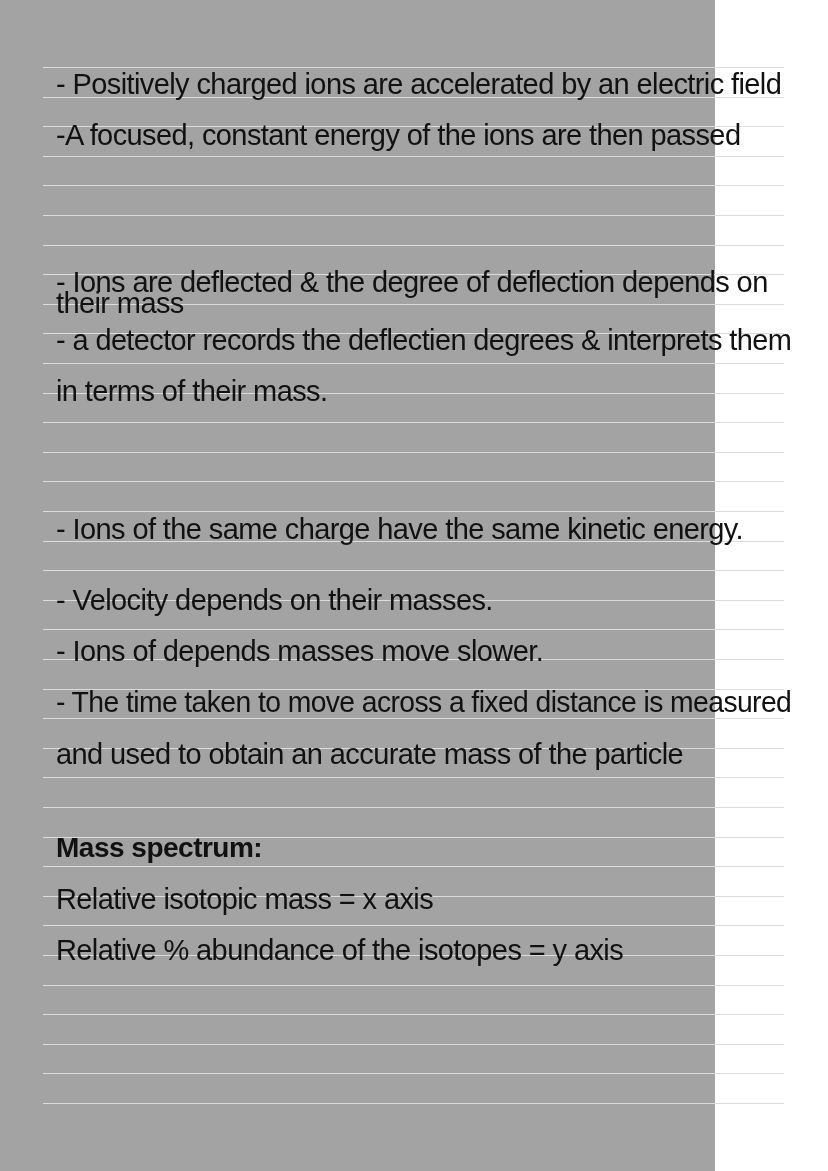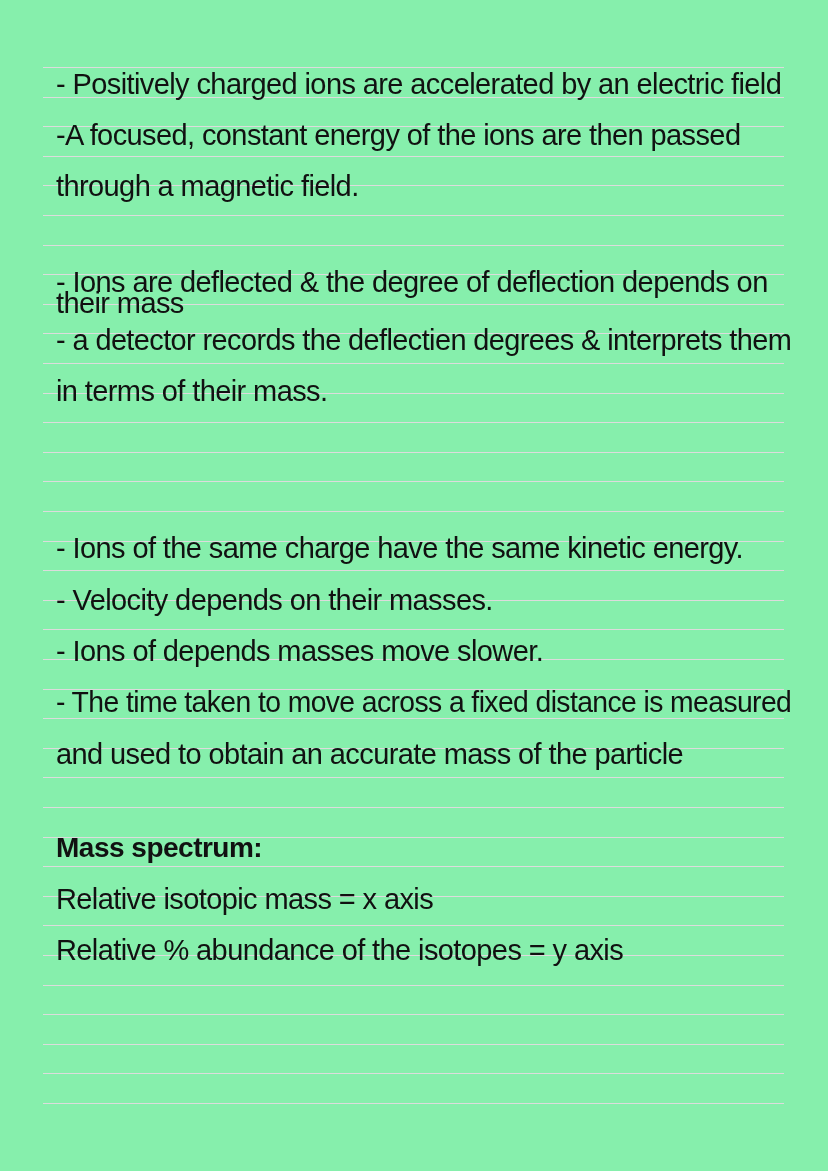--- a/index.html
+++ b/index.html
@@ -1,17 +1,17 @@
 <!DOCTYPE html>
 <html><head>
 <meta charset="utf-8">
 <style>
   html, body { margin: 0; padding: 0; background: #ffffff; }
   body { width: 828px; height: 1171px; position: relative; overflow: hidden; }
-  .page { position: absolute; left: 0; top: 0; width: 828px; height: 1171px; background: #86efac; }
+  .page { position: absolute; left: 0; top: 0; width: 715px; height: 1171px; background: #a3a3a3; }
   .rules { position: absolute; left: 43px; top: 0; width: 741px; height: 1171px; }
   .rule { position: absolute; left: 0; width: 741px; height: 1px; background: #dcdcdc; }
   .line {
     position: absolute; left: 56px; white-space: nowrap;
     font-family: "Liberation Sans Narrow", "Liberation Sans", sans-serif;
     font-size: 29px; color: #111111; letter-spacing: -0.6px;
     transform-origin: left bottom; line-height: 1;
   }
   .heading { font-weight: bold; font-size: 28px; letter-spacing: -0.5px; }
 </style>
@@ -53,27 +53,26 @@
       <div class="rule" style="top: 955px; background: rgb(220, 220, 220);"></div>
       <div class="rule" style="top: 985px; background: rgb(220, 220, 220);"></div>
       <div class="rule" style="top: 1014px; background: rgb(220, 220, 220);"></div>
       <div class="rule" style="top: 1044px; background: rgb(220, 220, 220);"></div>
       <div class="rule" style="top: 1073px; background: rgb(220, 220, 220);"></div>
       <div class="rule" style="top: 1103px; background: rgb(220, 220, 220);"></div>
     </div>
 
   <div class="line" style="top: 70px; color: rgb(17, 17, 17);">- Positively charged ions are accelerated by an electric field</div>
   <div class="line" style="top: 121px; color: rgb(17, 17, 17);">-A focused, constant energy of the ions are then passed</div>
-  <div class="line" style="top: 172px; color: rgb(17, 17, 17);">through a magnetic field.</div>
   <div class="line" style="top: 224px; color: rgb(17, 17, 17); margin-top: 44px;">- Ions are deflected &amp; the degree of deflection depends on</div>
   <div class="line" style="top: 289px; color: rgb(17, 17, 17);">their mass</div>
   <div class="line" style="top: 326px; color: rgb(17, 17, 17); transform: scaleX(0.997286);">- a detector records the deflectien degrees &amp; interprets them</div>
   <div class="line" style="top: 377px; color: rgb(17, 17, 17);">in terms of their mass.</div>
 
-  <div class="line" style="top: 534px; color: rgb(17, 17, 17);">- Ions of the same charge have the same kinetic energy.</div>
+  <div class="line" style="top: 515px; color: rgb(17, 17, 17);">- Ions of the same charge have the same kinetic energy.</div>
   <div class="line" style="top: 586px; color: rgb(17, 17, 17);">- Velocity depends on their masses.</div>
   <div class="line" style="top: 637px; color: rgb(17, 17, 17);">- Ions of depends masses move slower.</div>
   <div class="line" style="top: 688px; color: rgb(17, 17, 17); transform: scaleX(0.976096);">- The time taken to move across a fixed distance is measured</div>
   <div class="line" style="top: 740px; color: rgb(17, 17, 17);">and  used to obtain an accurate mass of the particle</div>
 
   <div class="line heading" style="top: 834px; color: rgb(17, 17, 17);">Mass spectrum:</div>
   <div class="line" style="top: 885px; color: rgb(17, 17, 17);">Relative isotopic mass = x axis</div>
   <div class="line" style="top: 936px; color: rgb(17, 17, 17);">Relative % abundance of the isotopes = y axis</div>
 </div>
 

